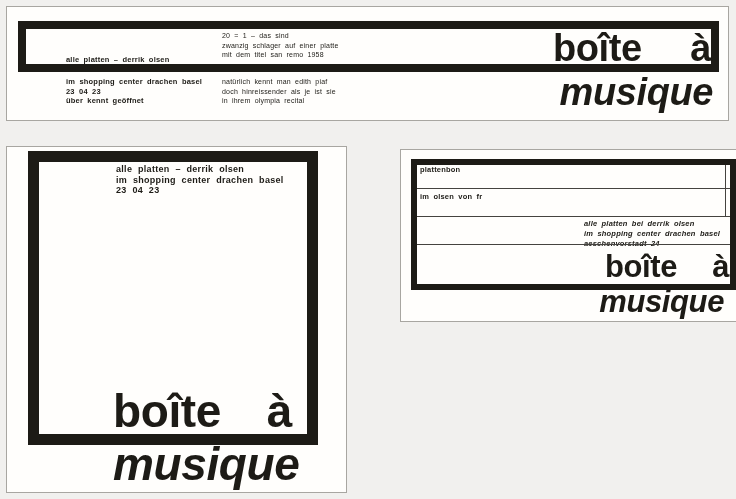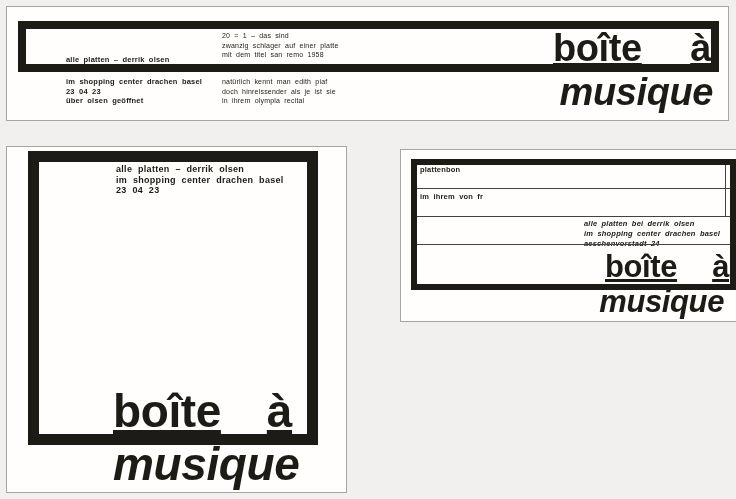--- a/index.html
+++ b/index.html
@@ -43,21 +43,21 @@
   .brand{
     position:absolute;
     display:flex;
     justify-content:space-between;
     align-items:baseline;
     font-weight:700;
     line-height:1;
     letter-spacing:-0.4px;
     white-space:nowrap;
   }
-  .brand-word{display:inline-block;text-decoration:underline;}
+  .brand-word{display:inline-block;}
   .musique{
     position:absolute;
     font-weight:700;
     line-height:1;
     letter-spacing:-0.4px;
     white-space:nowrap;
     font-style:italic;
   }
   .rule-h{position:absolute;height:1px;background:var(--rule);}
   .rule-v{position:absolute;width:1px;background:var(--rule);}
@@ -101,21 +101,21 @@
     <div class="frame"></div>
     <div class="small bold shop-line">alle platten – derrik olsen</div>
     <div class="small note-top">
       <span class="ln">20 = 1 – das sind</span>
       <span class="ln">zwanzig schlager auf einer platte</span>
       <span class="ln">mit dem titel san remo 1958</span>
     </div>
     <div class="small bold shop-block">
       <span class="ln">im shopping center drachen basel</span>
       <span class="ln">23 04 23</span>
-      <span class="ln">über olsen geöffnet</span>
+      <span class="ln">über kennt geöffnet</span>
     </div>
     <div class="small note-bottom">
       <span class="ln">natürlich kennt man edith piaf</span>
       <span class="ln">doch hinreissender als je ist sie</span>
       <span class="ln">in ihrem olympia recital</span>
     </div>
     <div class="brand">
       <span class="brand-word">boîte</span>
       <span class="brand-word">à</span>
     </div>
@@ -133,21 +133,21 @@
       <span class="brand-word">boîte</span>
       <span class="brand-word">à</span>
     </div>
     <div class="musique">musique</div>
   </div>
 
   <div class="card voucher">
     <div class="frame"></div>
     <div class="small bold title">plattenbon</div>
     <div class="rule-h d1"></div>
-    <div class="small bold value-label">im ihrem von fr</div>
+    <div class="small bold value-label">im olsen von fr</div>
     <div class="rule-h d2"></div>
     <div class="rule-v vline"></div>
     <div class="small bold address">
       <span class="ln">alle platten bei derrik olsen</span>
       <span class="ln">im shopping center drachen basel</span>
       <span class="ln">aeschenvorstadt 24</span>
     </div>
     <div class="rule-h d3"></div>
     <div class="brand">
       <span class="brand-word">boîte</span>

